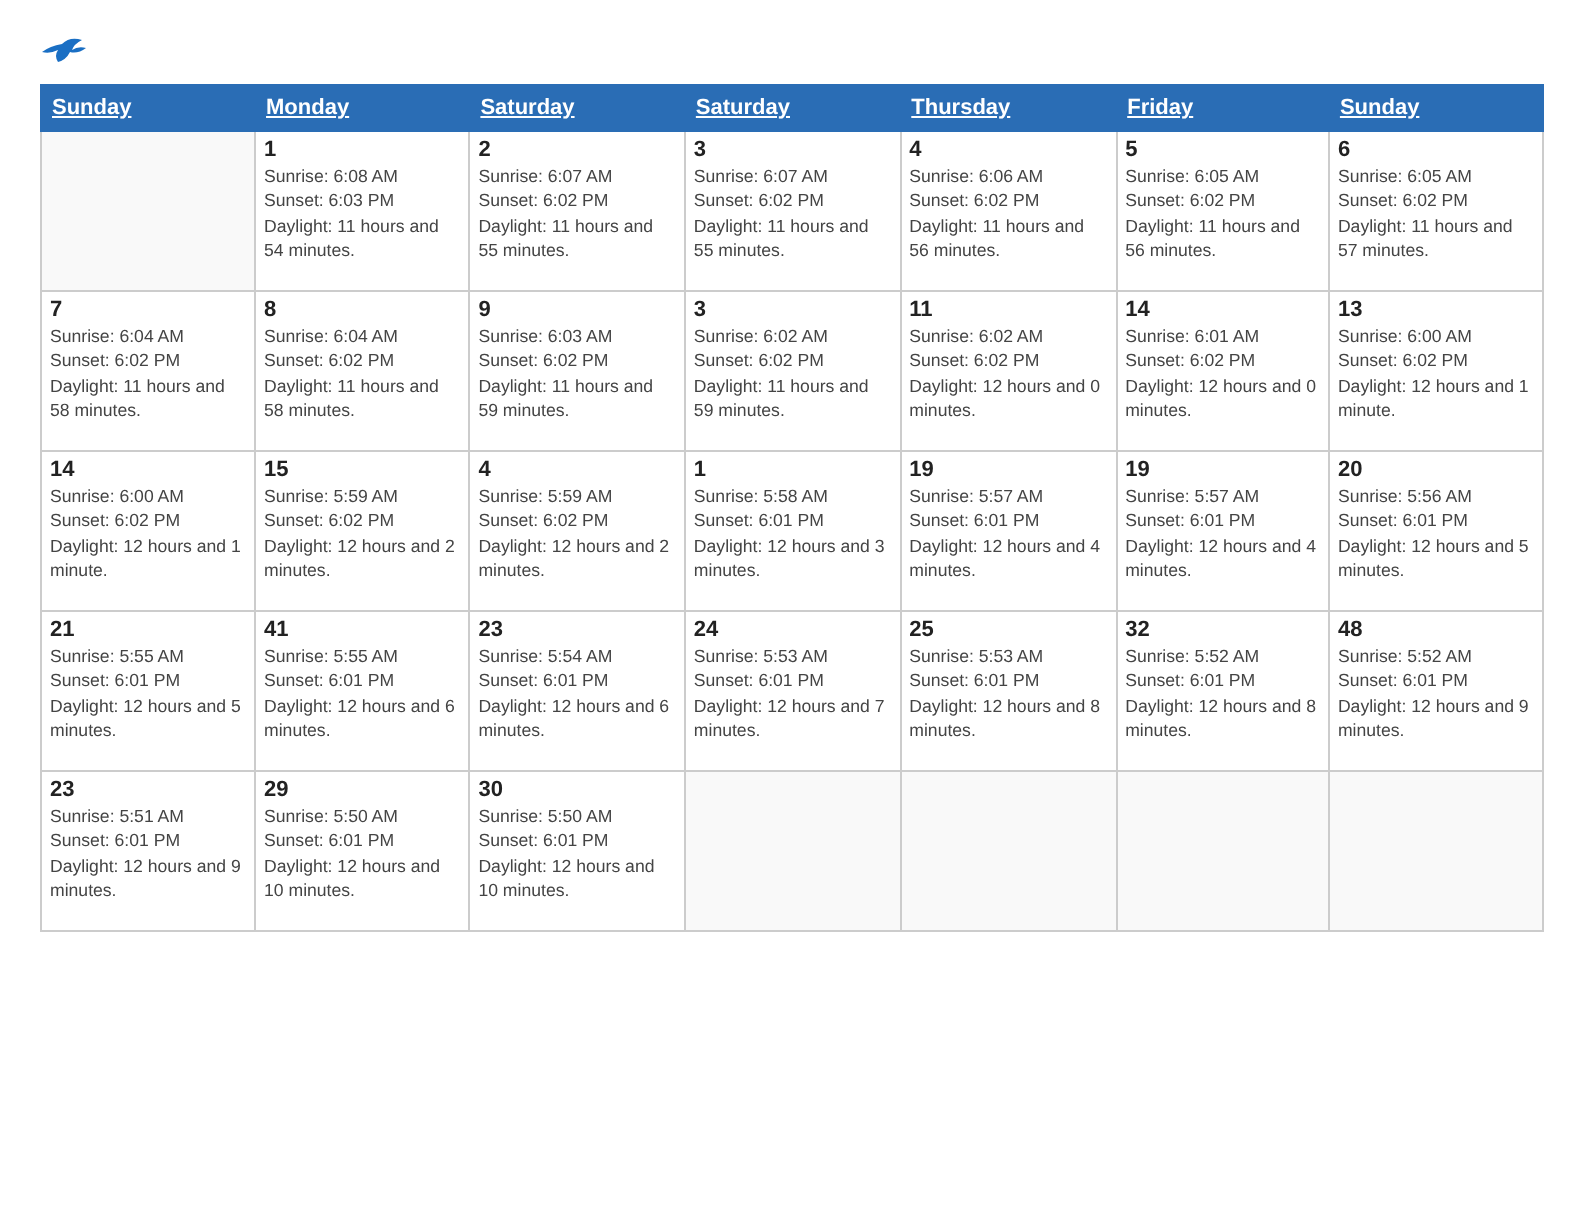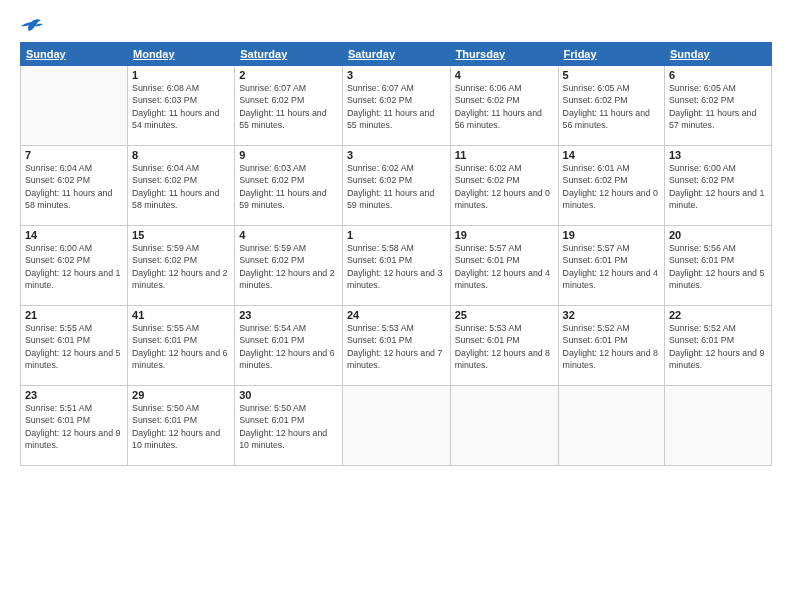--- a/index.html
+++ b/index.html
@@ -226,21 +226,21 @@
           </td>
           <td>
             <span class="day-num">25</span>
             <div class="day-info">Sunrise: 5:53 AM<br>Sunset: 6:01 PM<br>Daylight: 12 hours and 8 minutes.</div>
           </td>
           <td>
             <span class="day-num">32</span>
             <div class="day-info">Sunrise: 5:52 AM<br>Sunset: 6:01 PM<br>Daylight: 12 hours and 8 minutes.</div>
           </td>
           <td>
-            <span class="day-num">22</span>
+            <span class="day-num">48</span>
             <div class="day-info">Sunrise: 5:52 AM<br>Sunset: 6:01 PM<br>Daylight: 12 hours and 9 minutes.</div>
           </td>
         </tr>
         <tr>
           <td>
             <span class="day-num">23</span>
             <div class="day-info">Sunrise: 5:51 AM<br>Sunset: 6:01 PM<br>Daylight: 12 hours and 9 minutes.</div>
           </td>
           <td>
             <span class="day-num">29</span>

